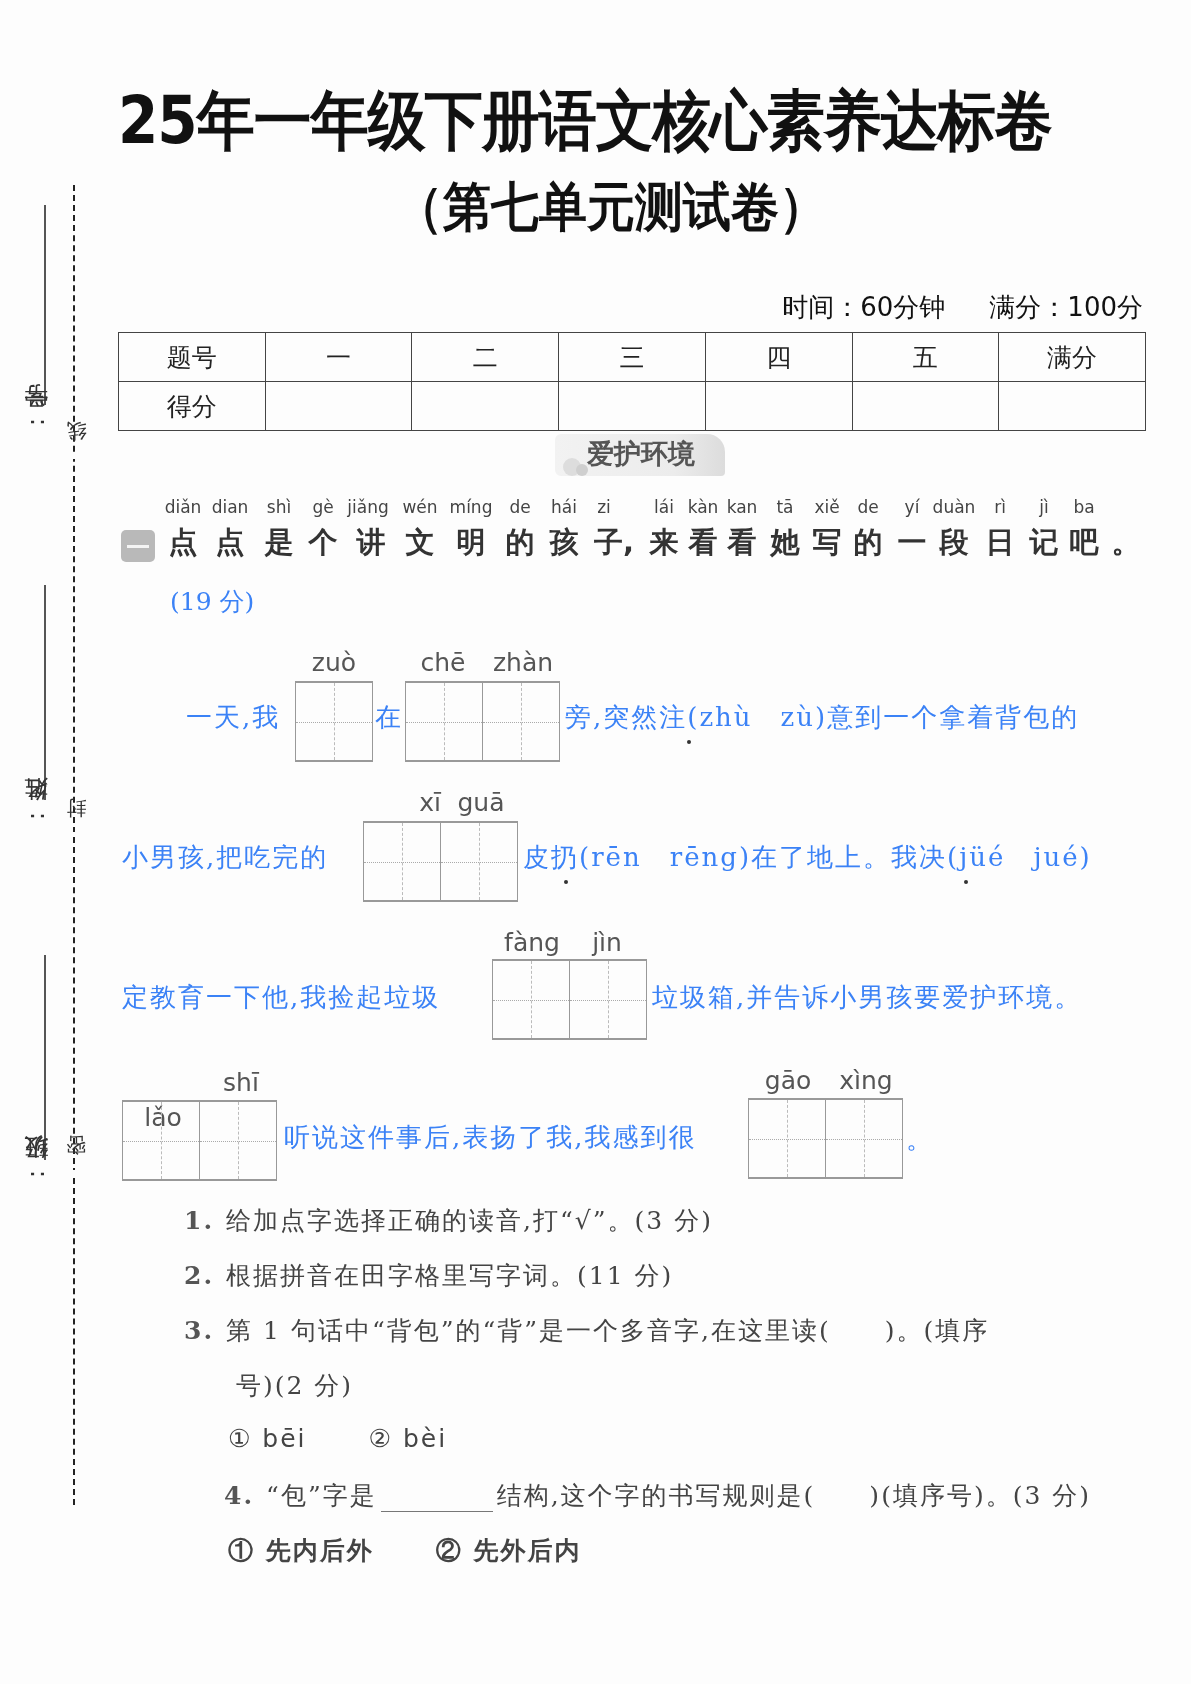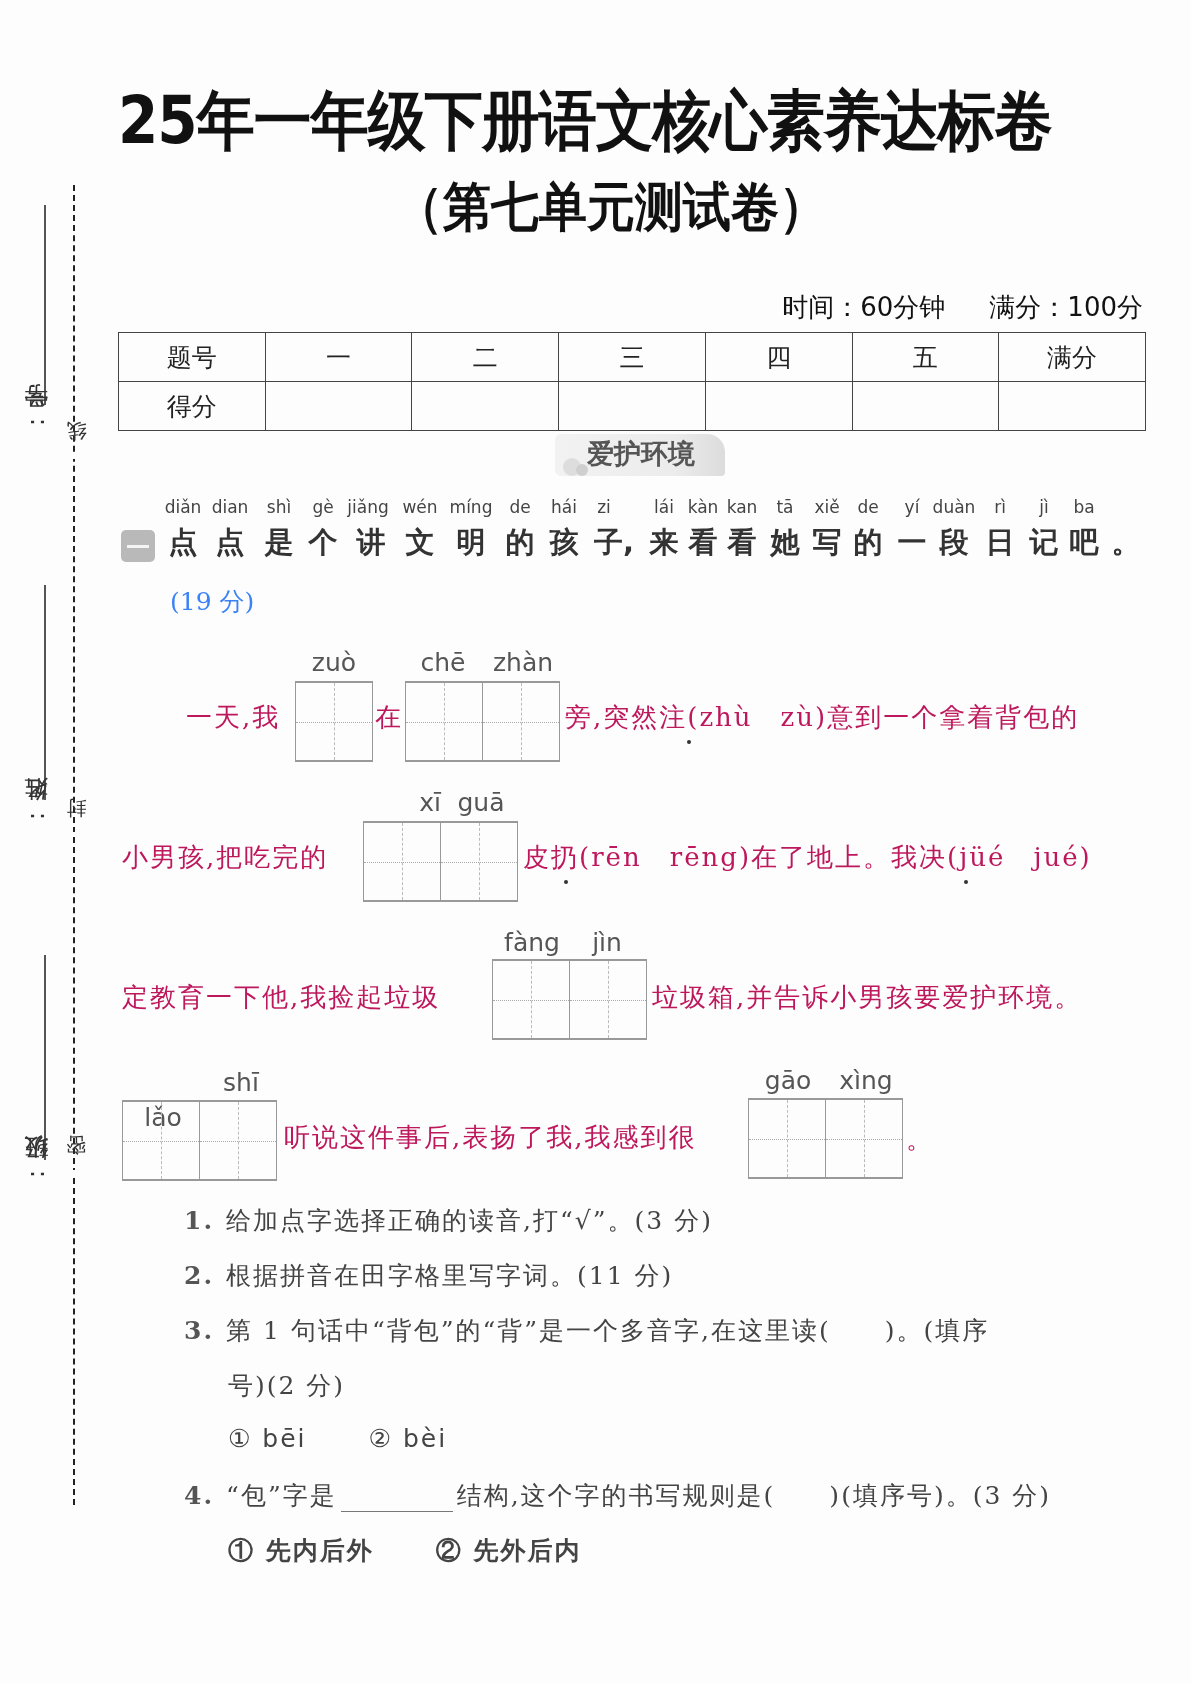--- a/index.html
+++ b/index.html
@@ -86,21 +86,21 @@
   .sec-heading {
     position: absolute; top: 523px; left: 168px; height: 40px;
     font-family: "DejaVu Sans", "Liberation Sans", sans-serif;
     font-size: 29px; font-weight: bold; color: #333;
   }
   .sec-heading span { position: absolute; transform: translateX(-50%); white-space: nowrap; }
   .sec-points { position: absolute; left: 170px; top: 585px; font-size: 25px; color: #3b82f6; }
 
   
   .line-text {
-    position: absolute; font-size: 26px; color: #be185d; white-space: nowrap;
+    position: absolute; font-size: 26px; color: #3b82f6; white-space: nowrap;
     font-family: "DejaVu Serif", "Liberation Serif", serif; letter-spacing: 2px;
   }
   .py-over {
     position: absolute; font-family: "DejaVu Sans", "Liberation Sans", sans-serif;
     font-size: 25px; color: #555; white-space: nowrap; transform: translateX(-50%);
   }
   .tz-group { position: absolute; display: flex; border-top: 2px solid #999; border-bottom: 2px solid #999; border-left: 1.5px solid #999; }
   .tz-cell {
     position: relative; width: 77px; height: 77px; border-right: 1.5px solid #999; box-sizing: border-box;
   }
@@ -272,22 +272,22 @@
 
 <div class="q-line" style="top:1204px;">
   <span class="q-num">1.</span><span>给加点字选择正确的读音,打“√”。(3 分)</span>
 </div>
 <div class="q-line" style="top:1259px;">
   <span class="q-num">2.</span><span>根据拼音在田字格里写字词。(11 分)</span>
 </div>
 <div class="q-line" style="top:1314px;">
   <span class="q-num">3.</span><span>第 1 句话中“背包”的“背”是一个多音字,在这里读(　　)。(填序</span>
 </div>
-<div class="q-line" style="top:1369px;left:228px;">号)(2 分)</div>
+<div class="q-line" style="top:1369px;left:236px;">号)(2 分)</div>
 <div class="opt-line" style="top:1424px;">
   <span class="opt opt-py">① bēi</span><span class="opt opt-py">② bèi</span>
 </div>
-<div class="q-line" style="top:1479px;">
+<div class="q-line" style="top:1479px;margin-left:40px;">
   <span class="q-num">4.</span><span>“包”字是</span><span class="q-blank"></span><span>结构,这个字的书写规则是(　　)(填序号)。(3 分)</span>
 </div>
 <div class="opt-line" style="top:1534px;font-weight:bold;">
   <span class="opt">① 先内后外</span><span class="opt">② 先外后内</span>
 </div>
 
 </body></html>

